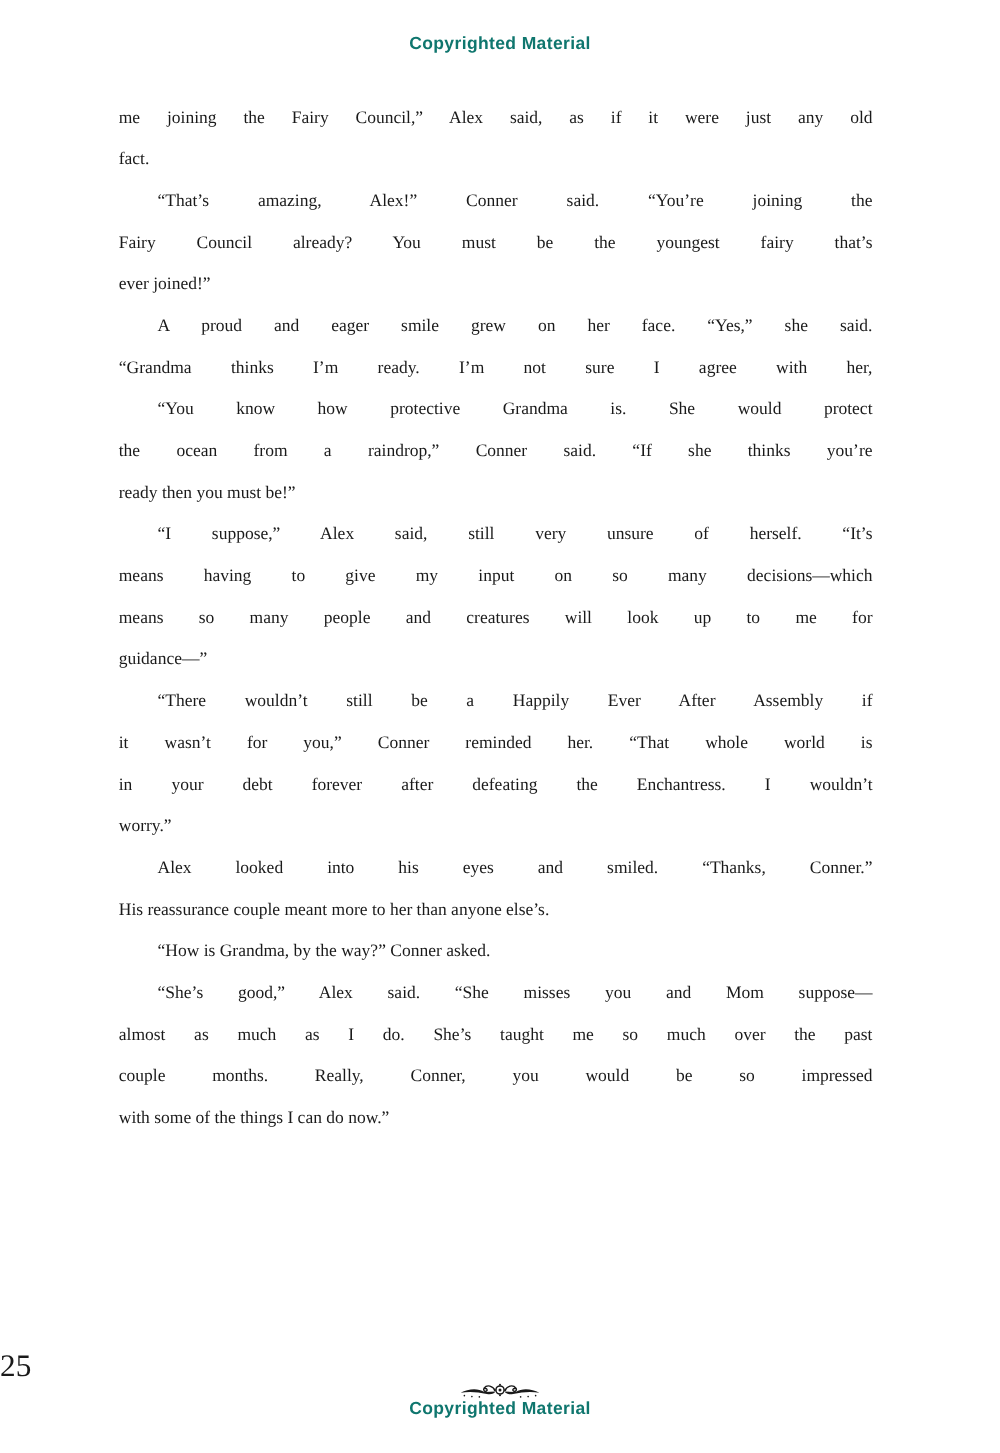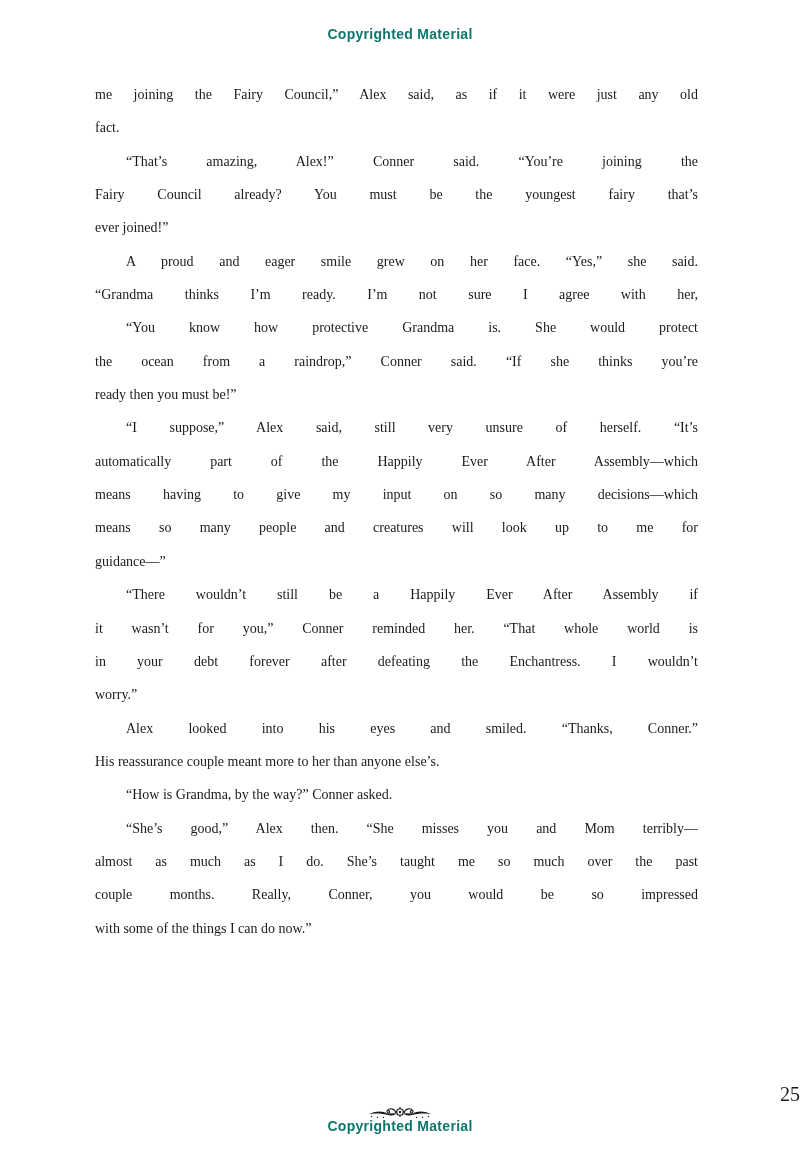--- a/index.html
+++ b/index.html
@@ -37,22 +37,22 @@
     text-align: justify;
     text-align-last: justify;
   }
   .line.last { text-align-last: left; }
   .line.indent { text-indent: 31px; }
   .page-number {
     position: absolute;
     top: 1082px;
     left: 0;
     width: 100%;
-    text-align: right;
-    font-size: 20px;
+    text-align: left;
+    font-size: 25px;
     line-height: 24px;
     color: #1a1a1a;
   }
   .ornament {
     position: absolute;
     top: 1106px;
     left: 0;
     width: 100%;
     display: flex;
     justify-content: center;
@@ -68,32 +68,31 @@
     <div class="line last">fact.</div>
     <div class="line indent">“That’s amazing, Alex!” Conner said. “You’re joining the</div>
     <div class="line">Fairy Council already? You must be the youngest fairy that’s</div>
     <div class="line last">ever joined!”</div>
     <div class="line indent">A proud and eager smile grew on her face. “Yes,” she said.</div>
     <div class="line">“Grandma thinks I’m ready. I’m not sure I agree with her,</div>
     <div class="line indent">“You know how protective Grandma is. She would protect</div>
     <div class="line">the ocean from a raindrop,” Conner said. “If she thinks you’re</div>
     <div class="line last">ready then you must be!”</div>
     <div class="line indent">“I suppose,” Alex said, still very unsure of herself. “It’s</div>
-    <div class="line">automatically part of the Happily Ever After Assembly—which</div>
     <div class="line">means having to give my input on so many decisions—which</div>
     <div class="line">means so many people and creatures will look up to me for</div>
     <div class="line last">guidance—”</div>
     <div class="line indent">“There wouldn’t still be a Happily Ever After Assembly if</div>
     <div class="line">it wasn’t for you,” Conner reminded her. “That whole world is</div>
     <div class="line">in your debt forever after defeating the Enchantress. I wouldn’t</div>
     <div class="line last">worry.”</div>
     <div class="line indent">Alex looked into his eyes and smiled. “Thanks, Conner.”</div>
     <div class="line last">His reassurance couple meant more to her than anyone else’s.</div>
     <div class="line last indent">“How is Grandma, by the way?” Conner asked.</div>
-    <div class="line indent">“She’s good,” Alex then. “She misses you and Mom terribly—</div>
+    <div class="line indent">“She’s good,” Alex said. “She misses you and Mom suppose—</div>
     <div class="line">almost as much as I do. She’s taught me so much over the past</div>
     <div class="line">couple months. Really, Conner, you would be so impressed</div>
     <div class="line last">with some of the things I can do now.”</div>
   </main>
 
 <div class="page-number">25</div>
 
 <div class="ornament">
   <svg width="66" height="14" viewBox="0 0 132 28" aria-hidden="true">
     <g id="orn-left" fill="#1a1a1a" stroke="#1a1a1a">

